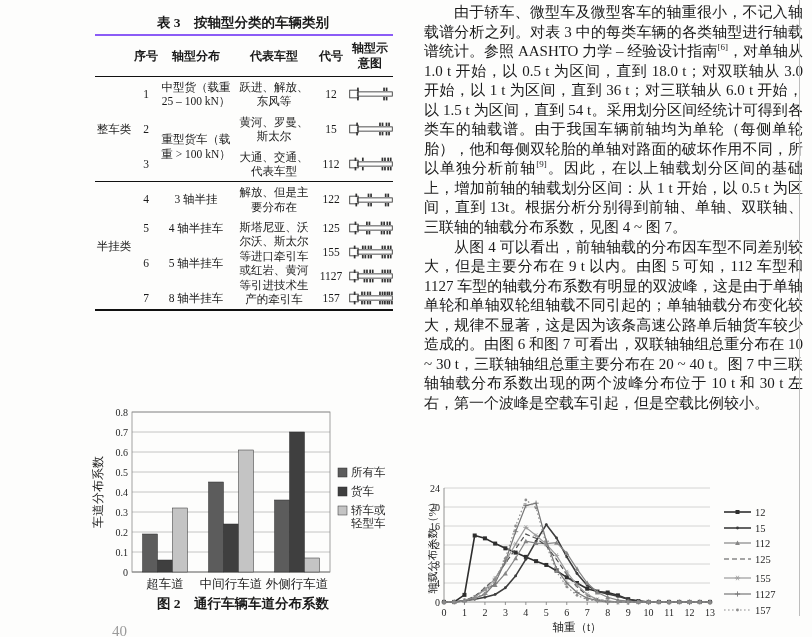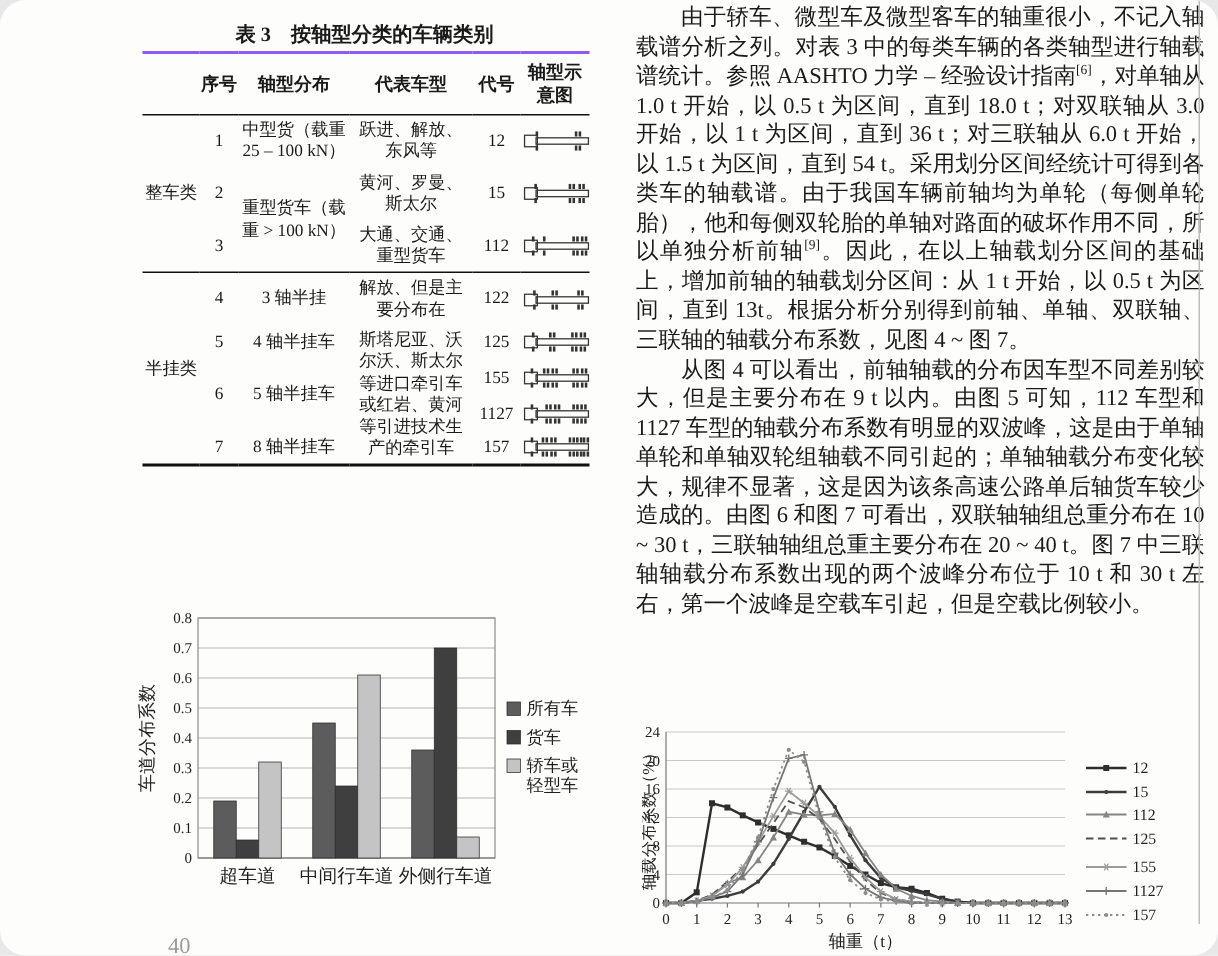--- a/index.html
+++ b/index.html
@@ -1,18 +1,18 @@
 <!DOCTYPE html>
 <html><head>
 <meta charset="utf-8">
 <style>
   html,body{margin:0;padding:0;background:#e8e8e8;}
   .page{
     position:relative; width:812px; height:637px; background:#fdfdfc;
-    font-family:"Liberation Serif", serif; color:#1a1a1a; overflow:hidden;border-radius:17px;
+    font-family:"Liberation Serif", serif; color:#1a1a1a; overflow:hidden;
   }
   .abs{position:absolute;}
   .tbl-title{left:95px; top:14px; width:296px; text-align:center; font-weight:bold; font-size:13.5px;}
   table.veh{
     left:95px; top:34px; width:298px; border-collapse:collapse;
     font-size:11.5px; line-height:1.25; border-top:2px solid #8b5cf6; border-bottom:2px solid #111;
     table-layout:fixed;
   }
   table.veh th, table.veh td{ text-align:center; vertical-align:middle; padding:3px 1px; }
   table.veh thead th{ font-weight:bold; font-size:12px; border-bottom:1.2px solid #111; padding:5px 1px;}
@@ -87,21 +87,21 @@
                 <rect x="39.519999999999996" y="0.5" width="2" height="4" fill="#333"></rect>
                 <rect x="39.519999999999996" y="11.5" width="2" height="4" fill="#333"></rect>
                 <rect x="44.2" y="0.5" width="2" height="4" fill="#333"></rect>
                 <rect x="44.2" y="11.5" width="2" height="4" fill="#333"></rect>
                 <rect x="47.2" y="0.5" width="2" height="4" fill="#333"></rect>
                 <rect x="47.2" y="11.5" width="2" height="4" fill="#333"></rect>
               </svg></span></td>
       </tr>
       <tr>
         <td>3</td>
-        <td>大通、交通、重型货车</td>
+        <td>大通、交通、代表车型</td>
         <td>112</td>
         <td class="diag"><span class="truck"><svg width="46" height="16" viewBox="0 0 54 16">
                 <rect x="2" y="3.5" width="10" height="9" fill="none" stroke="#333" stroke-width="1"></rect>
                 <rect x="11" y="5.5" width="41" height="5" fill="none" stroke="#333" stroke-width="1"></rect>
                 <rect x="7.76" y="0.5" width="2" height="4" fill="#333"></rect>
                 <rect x="7.76" y="11.5" width="2" height="4" fill="#333"></rect>
                 <rect x="16.4" y="0.5" width="2" height="4" fill="#333"></rect>
                 <rect x="16.4" y="11.5" width="2" height="4" fill="#333"></rect>
                 <rect x="39.400000000000006" y="0.5" width="2" height="4" fill="#333"></rect>
                 <rect x="39.400000000000006" y="11.5" width="2" height="4" fill="#333"></rect>
@@ -279,20 +279,21 @@
       <text x="12" y="94" font-size="12" text-anchor="middle" transform="rotate(-90 12 94)">车道分布系数</text>
       <rect x="248" y="70" width="9" height="9" fill="#5c5c5c" stroke="#2c2c2c" stroke-width="0.5"></rect>
       <text x="261" y="78" font-size="11.5" text-anchor="start">所有车</text>
       <rect x="248" y="89" width="9" height="9" fill="#3f3f3f" stroke="#2c2c2c" stroke-width="0.5"></rect>
       <text x="261" y="97" font-size="11.5" text-anchor="start">货车</text>
       <rect x="248" y="108" width="9" height="9" fill="#c4c4c4" stroke="#2c2c2c" stroke-width="0.5"></rect>
       <text x="261" y="116" font-size="11.5" text-anchor="start">轿车或</text>
       <text x="261" y="129" font-size="11.5" text-anchor="start">轻型车</text>
     </svg>
 
+  <div class="abs fig-caption">图 2　通行车辆车道分布系数</div>
 
   <div class="abs right-text">
     <p id="para1">由于轿车、微型车及微型客车的轴重很小，不记入轴载谱分析之列。对表 3 中的每类车辆的各类轴型进行轴载谱统计。参照 AASHTO 力学 – 经验设计指南<sup>[6]</sup>，对单轴从 1.0 t 开始，以 0.5 t 为区间，直到 18.0 t；对双联轴从 3.0 开始，以 1 t 为区间，直到 36 t；对三联轴从 6.0 t 开始，以 1.5 t 为区间，直到 54 t。采用划分区间经统计可得到各类车的轴载谱。由于我国车辆前轴均为单轮（每侧单轮胎），他和每侧双轮胎的单轴对路面的破坏作用不同，所以单独分析前轴<sup>[9]</sup>。因此，在以上轴载划分区间的基础上，增加前轴的轴载划分区间：从 1 t 开始，以 0.5 t 为区间，直到 13t。根据分析分别得到前轴、单轴、双联轴、三联轴的轴载分布系数，见图 4 ~ 图 7。</p>
     <p>从图 4 可以看出，前轴轴载的分布因车型不同差别较大，但是主要分布在 9 t 以内。由图 5 可知，112 车型和 1127 车型的轴载分布系数有明显的双波峰，这是由于单轴单轮和单轴双轮组轴载不同引起的；单轴轴载分布变化较大，规律不显著，这是因为该条高速公路单后轴货车较少造成的。由图 6 和图 7 可看出，双联轴轴组总重分布在 10 ~ 30 t，三联轴轴组总重主要分布在 20 ~ 40 t。图 7 中三联轴轴载分布系数出现的两个波峰分布位于 10 t 和 30 t 左右，第一个波峰是空载车引起，但是空载比例较小。</p>
   </div>
 
   <svg id="lineChart" class="abs" style="left:428px; top:468px;" width="384" height="169">
       <line x1="16" y1="134" x2="282" y2="134" stroke="#777" stroke-width="0.8"></line>
       <text x="12" y="137.5" font-size="10" text-anchor="end">0</text>
       <line x1="16" y1="115" x2="282" y2="115" stroke="#c9c9c9" stroke-width="0.8"></line>

